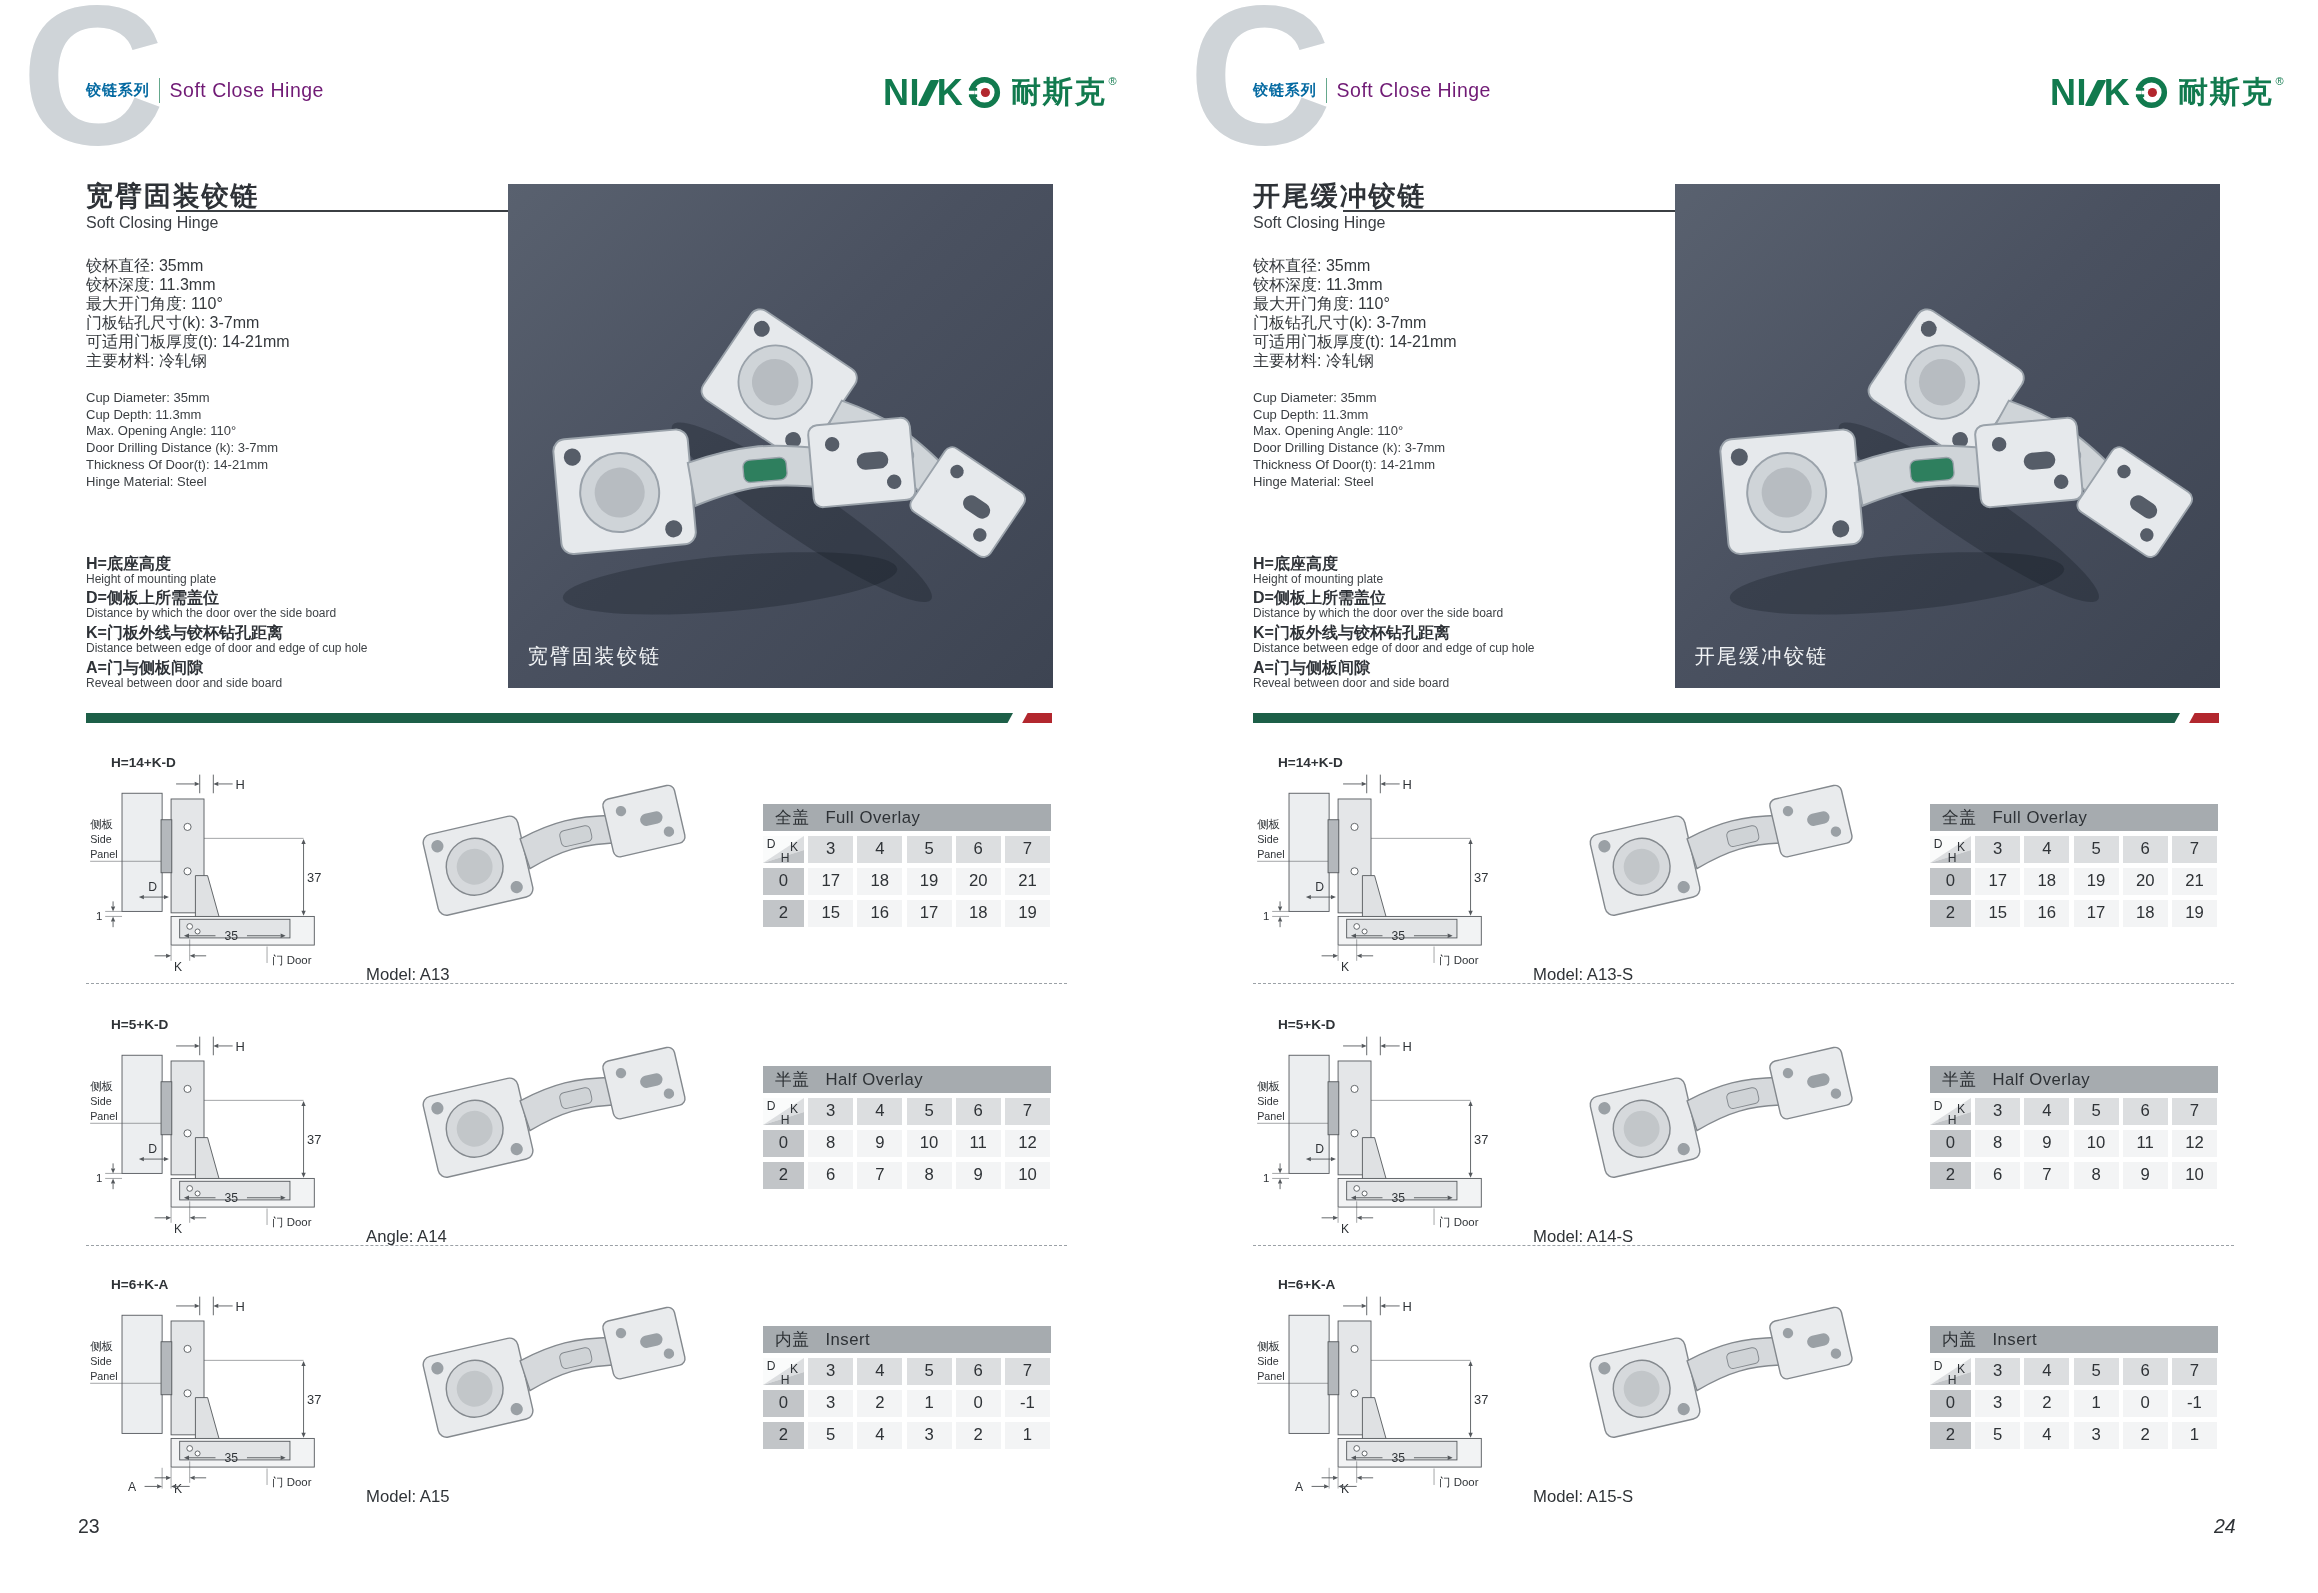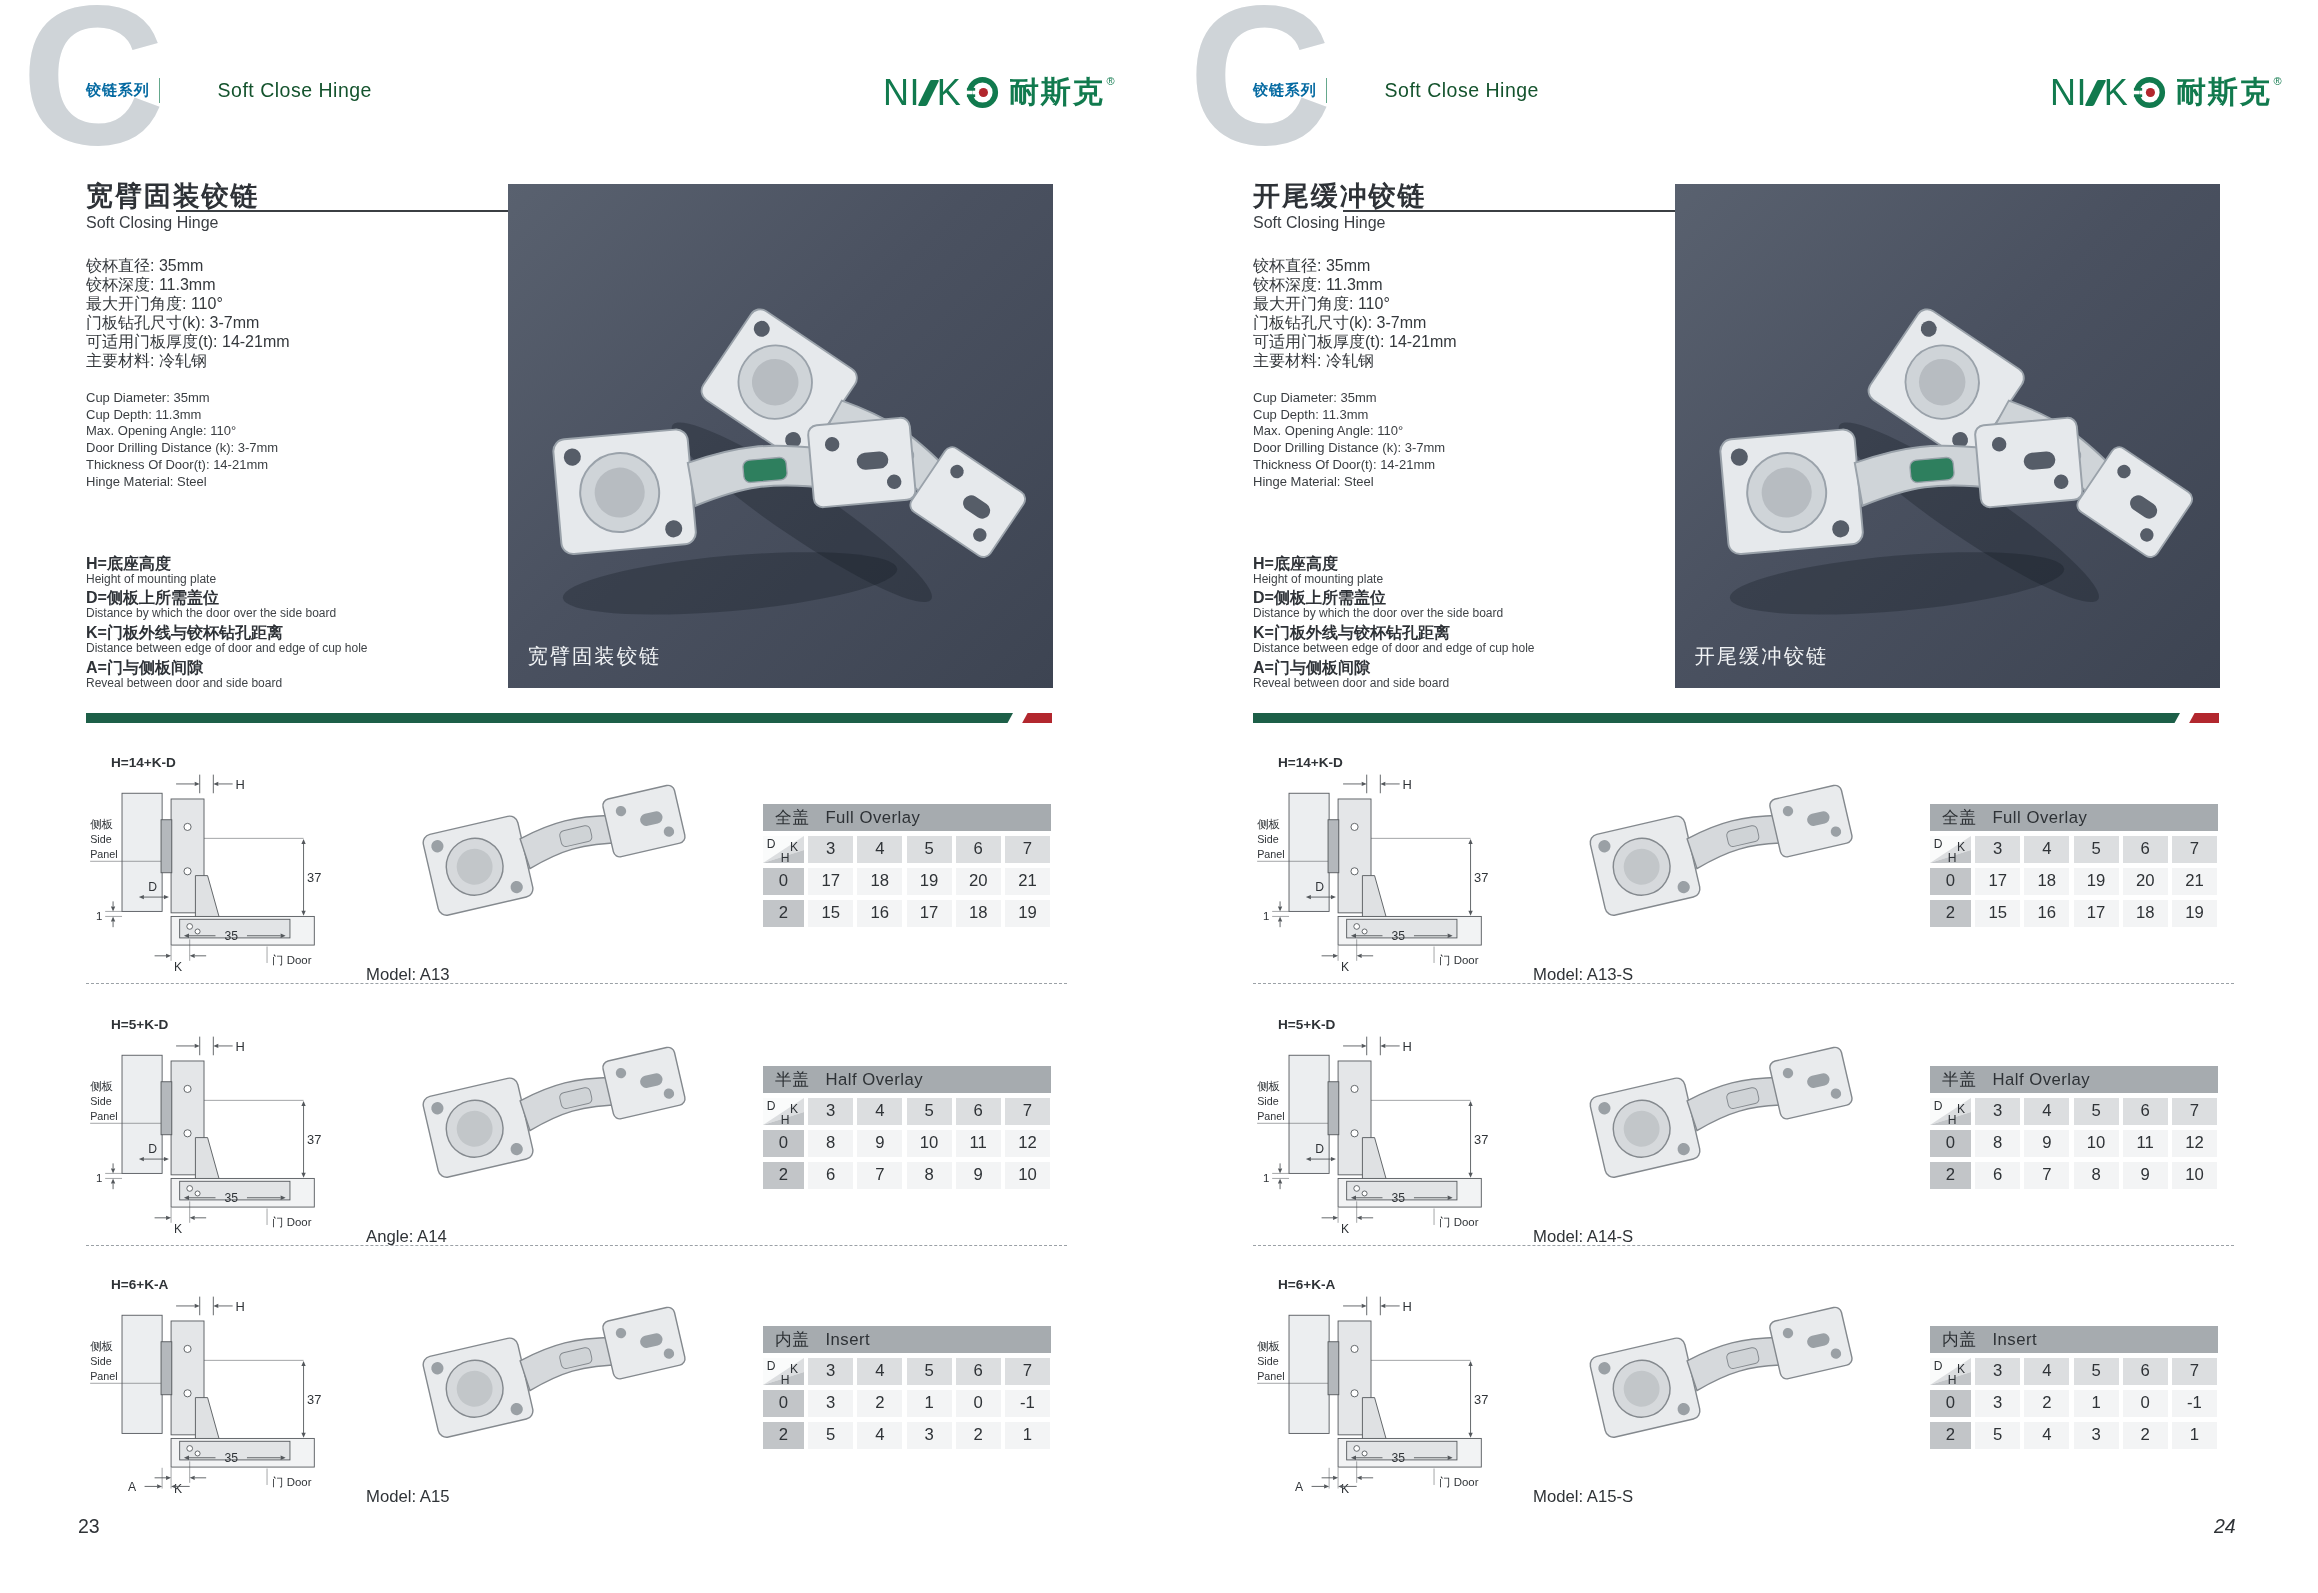--- a/index.html
+++ b/index.html
@@ -10,23 +10,23 @@
   }
   .page{position:absolute;top:0;width:1166px;height:1594px;}
   .page.p0{left:0;} .page.p1{left:1167px;}
 
   
   .c-watermark{position:absolute;left:21.3px;top:-24px;font-size:199px;line-height:1;
     font-weight:bold;color:#cfd4d8;}
   .series{position:absolute;left:86px;top:78px;display:flex;align-items:center;gap:9.3px;}
   .series-cn{font-size:15px;font-weight:bold;color:#0369a1;letter-spacing:0.9px;}
   .series-sep{width:1.4px;height:25px;background:#127a4e;opacity:.65;}
-  .series-en{font-size:19.5px;color:#14532d;font-weight:500;letter-spacing:0.5px;margin-left:48px;}
+  .series-en{font-size:19.5px;color:#701a75;font-weight:500;letter-spacing:0.5px;}
   .logo{position:absolute;left:883px;top:73px;height:39px;display:flex;align-items:center;color:#117a4e;}
-  .logo-txt{font-size:36px;font-weight:400;letter-spacing:0.5px;}
+  .logo-txt{font-size:36px;font-weight:700;letter-spacing:0.5px;}
   .logo-slash{width:9.3px;height:26px;background:#117a4e;transform:skewX(-26deg);margin:0 3.7px;border-radius:1.4px;}
   .logo-o{margin:0 4.6px;}
   .logo-cn{font-size:30px;font-weight:800;margin-left:5.6px;letter-spacing:1.9px;}
   .logo-reg{font-size:11px;align-self:flex-start;margin-top:1.9px;margin-left:1.9px;}
   .header-rule{position:absolute;left:176px;top:210px;width:877px;height:1.9px;background:#3b3f43;}
 
   
   .title-cn{position:absolute;left:86px;top:178px;font-size:27px;font-weight:bold;letter-spacing:1.9px;color:#2e3237;}
   .title-en{position:absolute;left:86px;top:214px;font-size:16px;color:#3a3e43;}
   .specs-cn{position:absolute;left:86px;top:256px;font-size:16px;line-height:19px;color:#34383c;}

